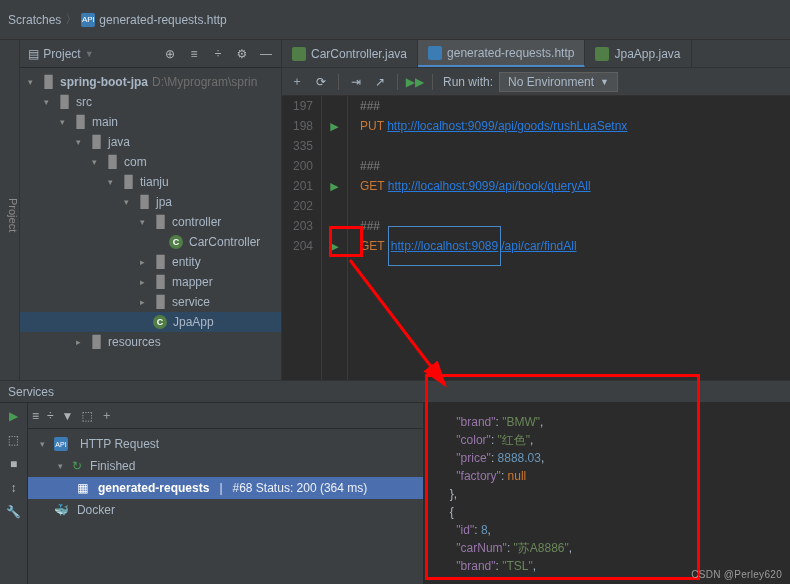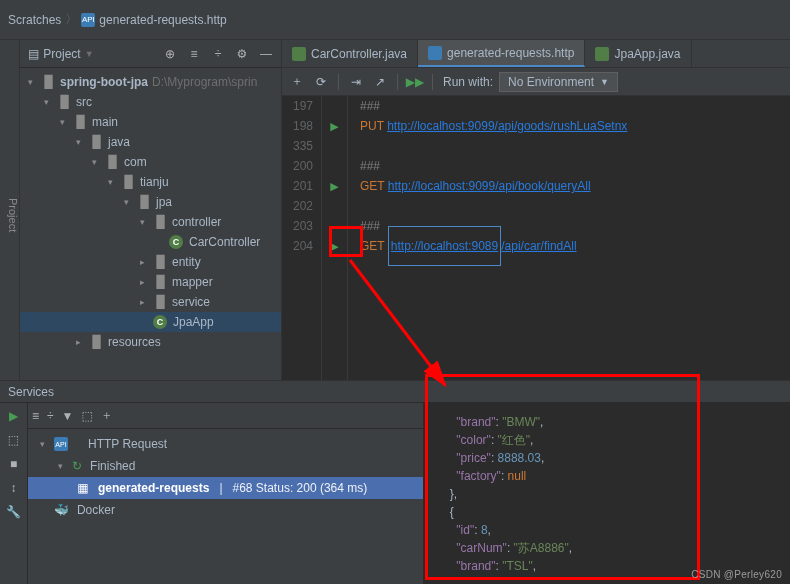--- a/index.html
+++ b/index.html
@@ -249,21 +249,21 @@
         <span>≡</span>
         <span>÷</span>
         <span>▼</span>
         <span>⬚</span>
         <span>＋</span>
       </div>
       <div class="services-tree">
         <div class="srv-row" style="padding-left:12px">
             <span class="tree-arrow">▾</span>
             <span style="width:14px;height:14px;background:#3b7cb5;border-radius:2px;font-size:7px;color:#fff;display:flex;align-items:center;justify-content:center">API</span>
-            <span style="margin-left:16px">HTTP Request</span>
+            <span style="margin-left:8px">HTTP Request</span>
           </div>
         <div class="srv-row" style="padding-left:30px">
             <span class="tree-arrow">▾</span>
             <span style="color:#499c54">↻</span>
             <span style="margin-left:4px">Finished</span>
           </div>
         <div class="srv-row sel" style="padding-left:48px">
             <span style="width:14px;text-align:center">▦</span>
             <b style="margin-left:4px">generated-requests</b>
             <span style="margin:0 6px;opacity:.8">|</span>

